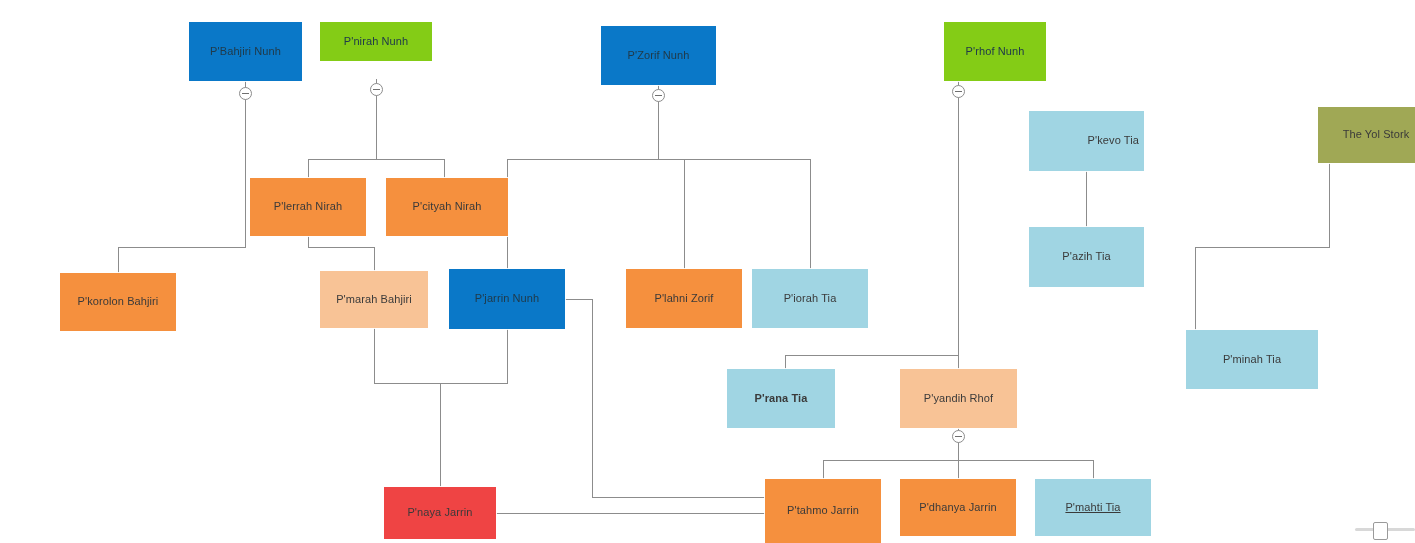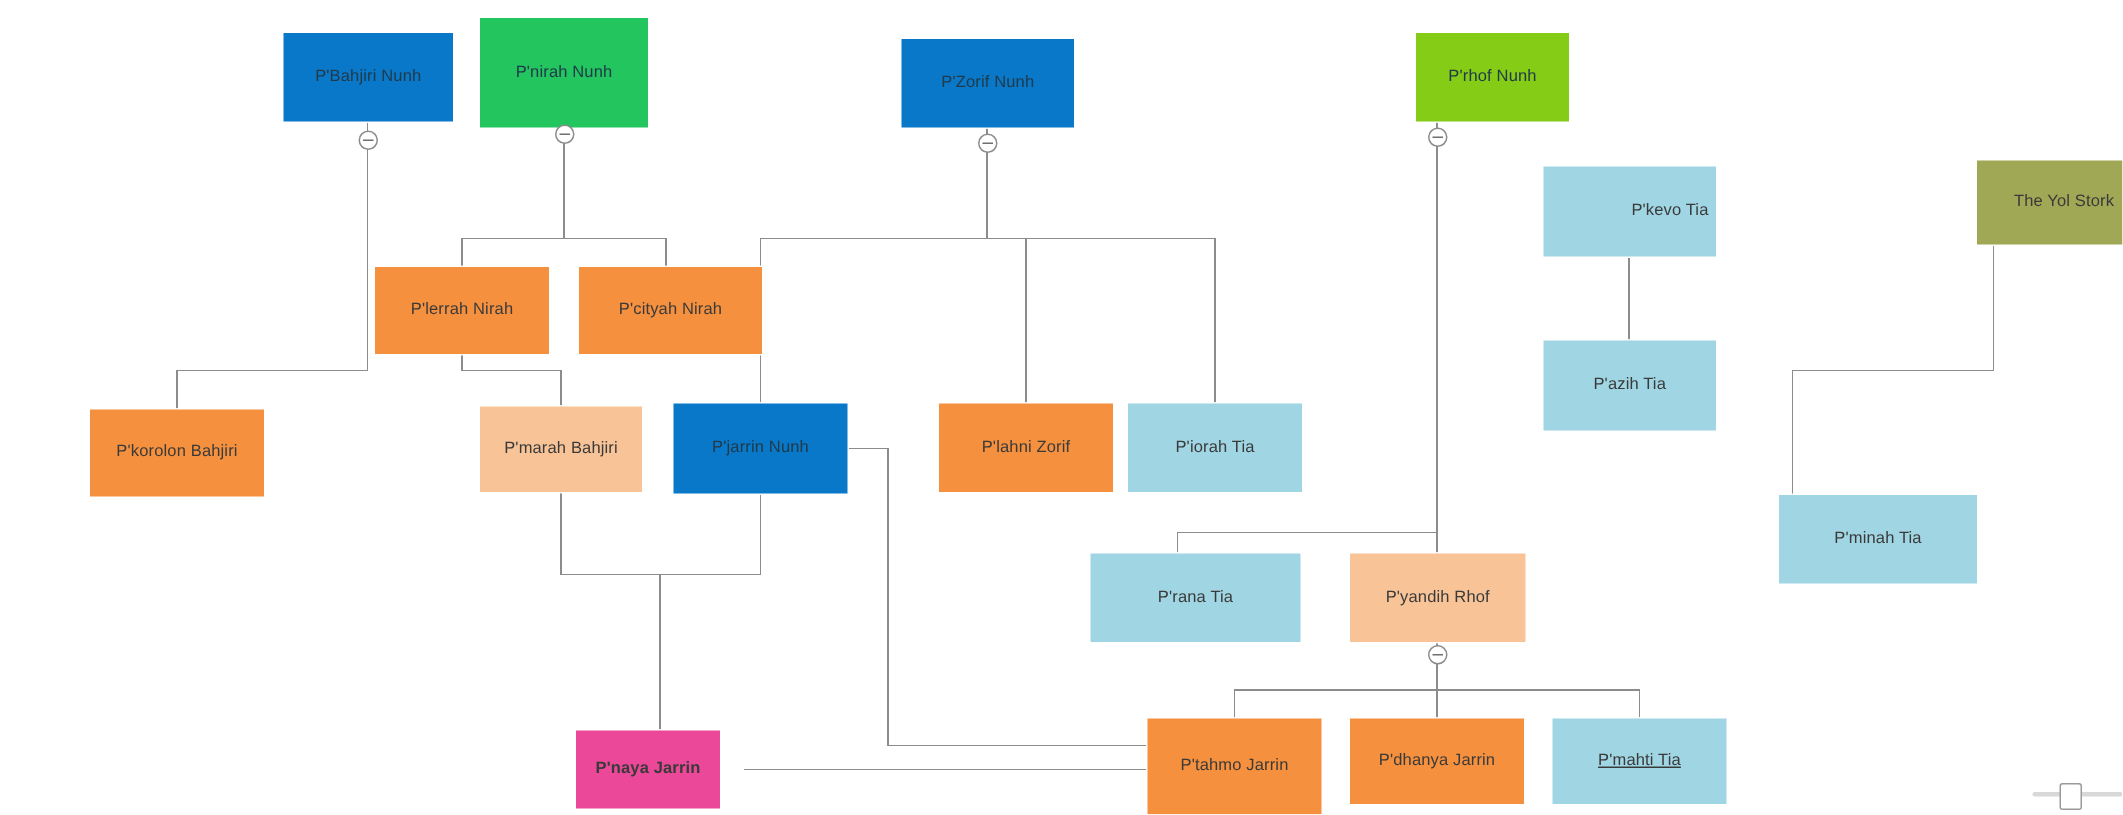--- a/index.html
+++ b/index.html
@@ -117,21 +117,21 @@
       <polyline points="496,513 765,513" fill="none" stroke="#8c8c8c" stroke-width="1" shape-rendering="crispEdges"></polyline>
       <polyline points="958,428 958,460 823,460 823,479" fill="none" stroke="#8c8c8c" stroke-width="1" shape-rendering="crispEdges"></polyline>
       <polyline points="958,428 958,479" fill="none" stroke="#8c8c8c" stroke-width="1" shape-rendering="crispEdges"></polyline>
       <polyline points="958,428 958,460 1093,460 1093,479" fill="none" stroke="#8c8c8c" stroke-width="1" shape-rendering="crispEdges"></polyline>
     </svg>
 
   <div id="node-layer">
       <div class="node" style="left: 189px; top: 22px; width: 113px; height: 59px; background: rgb(10, 120, 200); color: rgb(32, 58, 74);">
         <span class="node-label">P'Bahjiri Nunh</span>
       </div>
-      <div class="node" style="left: 320px; top: 12px; width: 112px; height: 73px; background: #22c55e; color: rgb(32, 58, 74);">
+      <div class="node" style="left: 320px; top: 22px; width: 112px; height: 39px; background: #84cc16; color: rgb(32, 58, 74);">
         <span class="node-label">P'nirah Nunh</span>
       </div>
       <div class="node" style="left: 601px; top: 26px; width: 115px; height: 59px; background: rgb(10, 120, 200); color: rgb(32, 58, 74);">
         <span class="node-label">P'Zorif Nunh</span>
       </div>
       <div class="node" style="left: 944px; top: 22px; width: 102px; height: 59px; background: #84cc16; color: rgb(32, 58, 74);">
         <span class="node-label">P'rhof Nunh</span>
       </div>
       <div class="node" style="left: 1029px; top: 111px; width: 115px; height: 60px; background: rgb(160, 213, 227); color: rgb(58, 58, 58); text-align: right;">
         <span class="node-label">P'kevo Tia</span>
@@ -159,27 +159,27 @@
       </div>
       <div class="node" style="left: 626px; top: 269px; width: 116px; height: 59px; background: rgb(245, 144, 62); color: rgb(58, 58, 58);">
         <span class="node-label">P'lahni Zorif</span>
       </div>
       <div class="node" style="left: 752px; top: 269px; width: 116px; height: 59px; background: rgb(160, 213, 227); color: rgb(58, 58, 58);">
         <span class="node-label">P'iorah Tia</span>
       </div>
       <div class="node" style="left: 1186px; top: 330px; width: 132px; height: 59px; background: rgb(160, 213, 227); color: rgb(58, 58, 58);">
         <span class="node-label">P'minah Tia</span>
       </div>
-      <div class="node" style="left: 727px; top: 369px; width: 140px; height: 59px; background: rgb(160, 213, 227); color: rgb(58, 58, 58);">
+      <div class="node" style="left: 727px; top: 369px; width: 108px; height: 59px; background: rgb(160, 213, 227); color: rgb(58, 58, 58); font-weight: bold;">
         <span class="node-label">P'rana Tia</span>
       </div>
       <div class="node" style="left: 900px; top: 369px; width: 117px; height: 59px; background: rgb(248, 195, 150); color: rgb(58, 58, 58);">
         <span class="node-label">P'yandih Rhof</span>
       </div>
-      <div class="node" style="left: 384px; top: 487px; width: 96px; height: 52px; background: #ec4899; color: rgb(58, 58, 58); font-weight: bold;">
+      <div class="node" style="left: 384px; top: 487px; width: 112px; height: 52px; background: #ef4444; color: rgb(58, 58, 58);">
         <span class="node-label">P'naya Jarrin</span>
       </div>
       <div class="node" style="left: 765px; top: 479px; width: 116px; height: 64px; background: rgb(245, 144, 62); color: rgb(58, 58, 58);">
         <span class="node-label">P'tahmo Jarrin</span>
       </div>
       <div class="node" style="left: 900px; top: 479px; width: 116px; height: 57px; background: rgb(245, 144, 62); color: rgb(58, 58, 58);">
         <span class="node-label">P'dhanya Jarrin</span>
       </div>
       <div class="node" style="left: 1035px; top: 479px; width: 116px; height: 57px; background: rgb(160, 213, 227); color: rgb(58, 58, 58); text-decoration: underline;">
         <span class="node-label">P'mahti Tia</span>

